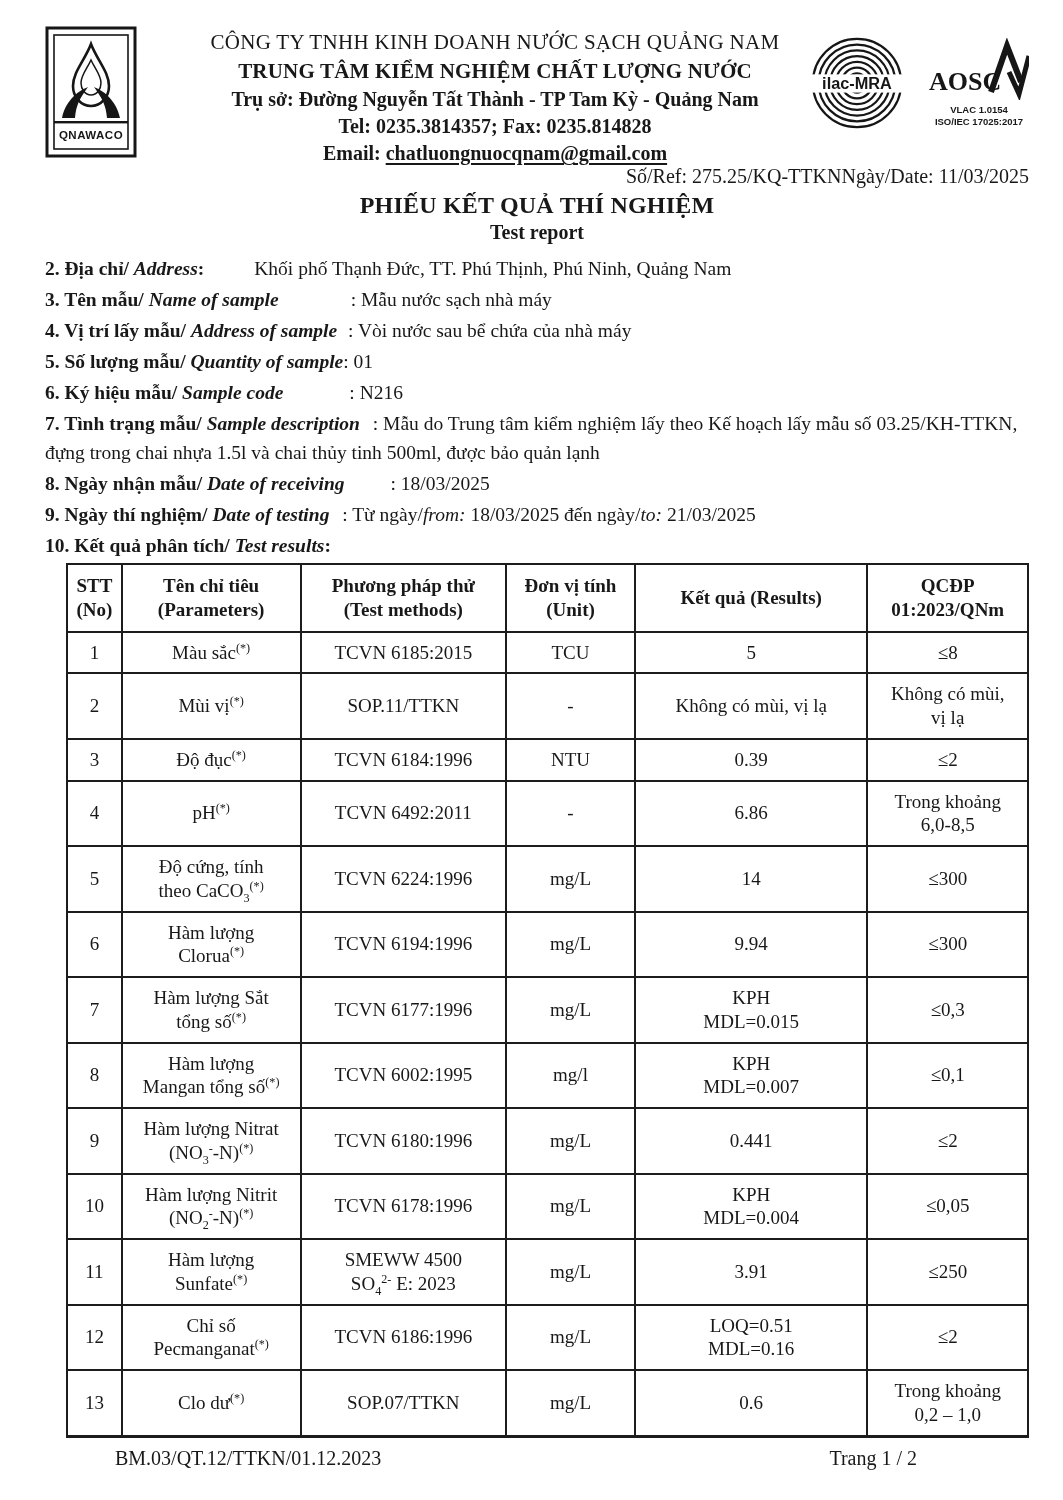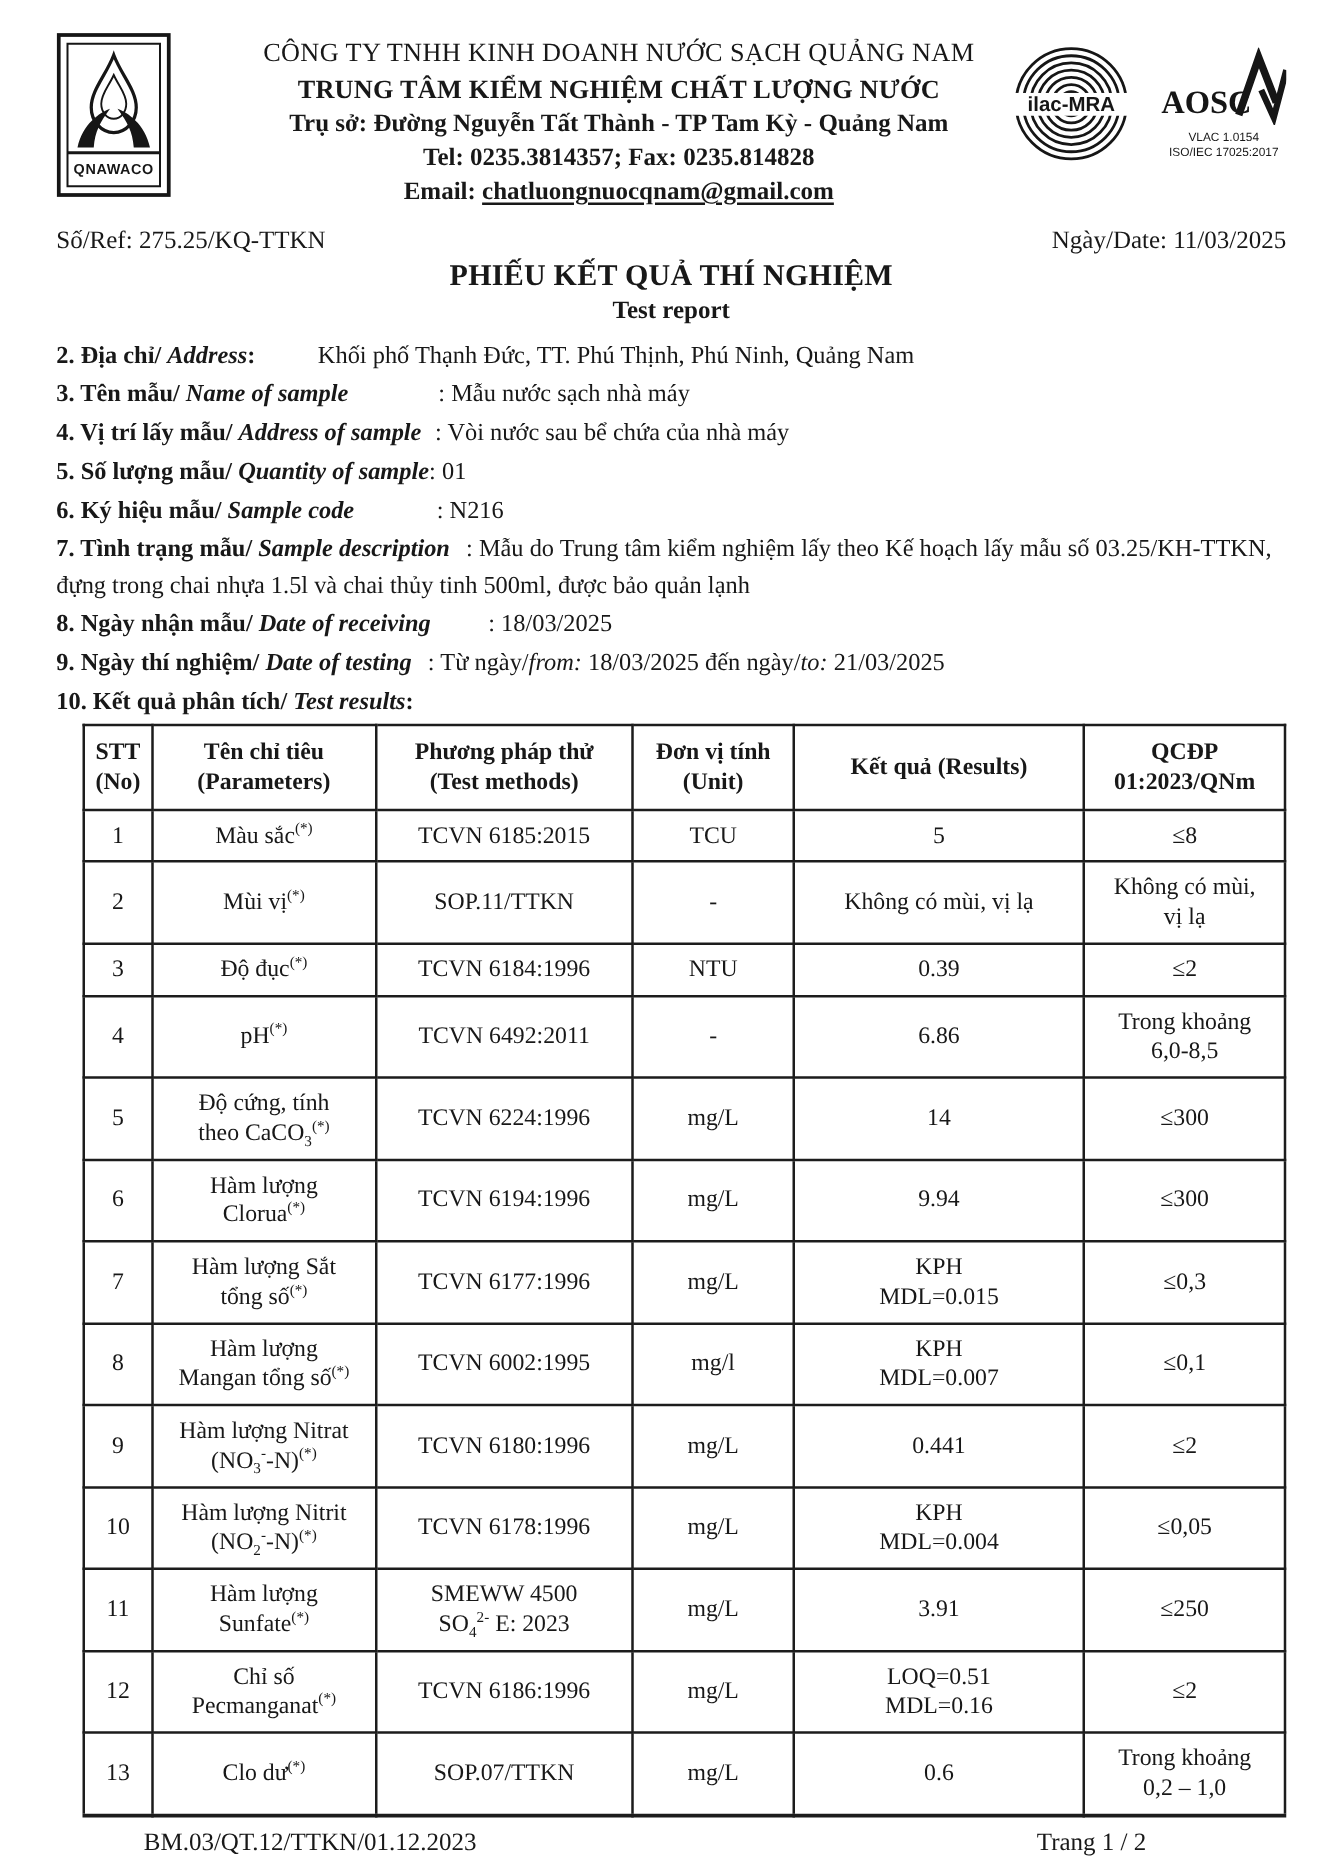--- a/index.html
+++ b/index.html
@@ -12,24 +12,24 @@
   .u{text-decoration:underline;text-underline-offset:3px;font-family:Liberation Serif, serif;}
 
   
   .hdr{display:flex;align-items:flex-start;}
   .hdr-center{flex:1;text-align:center;padding-top:4px;padding-left:44px;}
   .company{font-size:21px;letter-spacing:.3px;}
   .center-name{font-size:21px;font-weight:bold;margin-top:4px;letter-spacing:.2px;}
   .addr,.telfax,.emailline{font-size:20px;font-weight:bold;margin-top:4px;}
   .logos{display:flex;gap:24px;align-items:center;padding-top:8px;}
   .aosc-block{text-align:center;width:100px;}
-  .aosc-sub{font-family:"Liberation Sans","DejaVu Sans",sans-serif;font-weight:normal;font-size:9.5px;line-height:1.25;}
-
-  
-  .meta{display:flex;justify-content:space-between;font-size:20px;margin-top:16px;}
+  .aosc-sub{font-family:"Liberation Sans","DejaVu Sans",sans-serif;font-weight:bold;font-size:9.5px;line-height:1.25;}
+
+  
+  .meta{display:flex;justify-content:flex-end;font-size:20px;}
   .title{text-align:center;font-size:24px;font-weight:bold;margin-top:4px;letter-spacing:.2px;}
   .subtitle{text-align:center;font-size:20px;font-weight:bold;margin-top:2px;}
 
   
   .info{margin-top:10px;}
   .info-row{margin:0 0 2px 0;line-height:29px;font-size:19.5px;}
   .gap{display:inline-block;height:1px;}
 
   
   .results-heading{font-size:19.5px;line-height:29px;}

